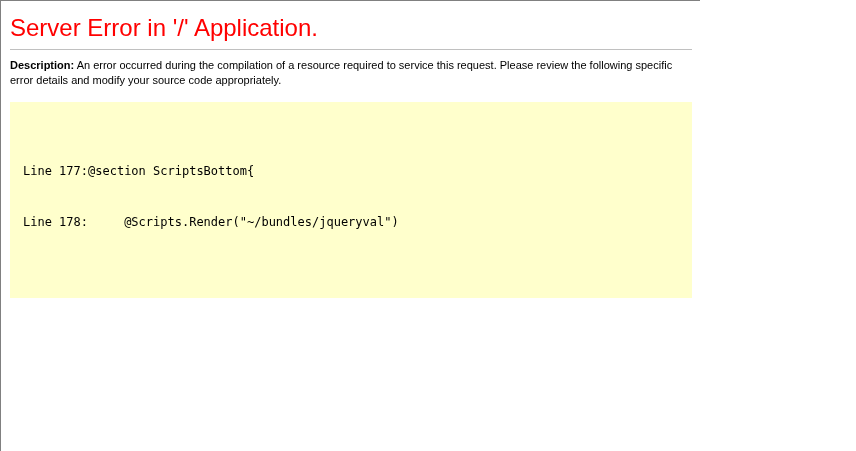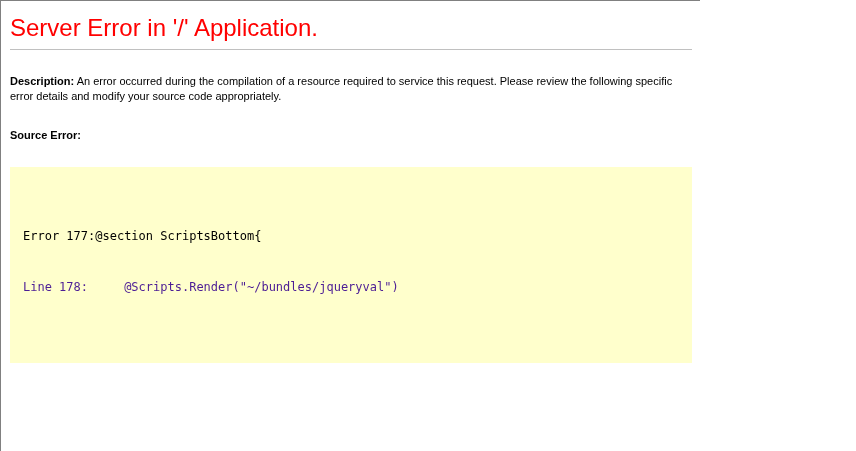--- a/index.html
+++ b/index.html
@@ -32,50 +32,49 @@
   h2.error-type {
     font-size: 18px;
     font-weight: normal;
     font-style: italic;
     color: #800000;
     margin: 13px 0 12px 0;
   }
   p.meta {
     font-size: 11px;
     line-height: 1.35;
-    margin: 24px 0;
+    margin: 8px 0;
   }
   p.meta b { font-weight: bold; }
   .code-box {
     background: #ffffcc;
     margin: 14px 0 12px 0;
     padding: 27px 10px 16px 13px;
     font-family: "DejaVu Sans Mono", "Liberation Mono", monospace;
     font-size: 12px;
     line-height: 17px;
     white-space: pre;
     overflow: hidden;
   }
   .code-line { white-space: pre; }
-  .code-line.hl { color: #4c1d95; }
+  .code-line.hl { color: #000000; }
 </style>
 </head>
 <body>
 
 <div class="viewport">
 
   <h1 class="page-title">Server Error in '/' Application.</h1>
 
   <hr class="rule">
 
 
   <p class="meta"><b>Description:</b> <span>An error occurred during the compilation of a resource required to service this request. Please review the following specific error details and modify your source code appropriately.</span></p>
 
 
-  <p class="meta"><b>Source Error:</b></p>
 
   <div class="code-box">
-    <div class="code-line">Error 177:@section ScriptsBottom{</div>
+    <div class="code-line">Line 177:@section ScriptsBottom{</div>
     <div class="code-line hl">Line 178:     @Scripts.Render("~/bundles/jqueryval")</div>
     
   </div>
 
 </div>
 
 </body></html>

